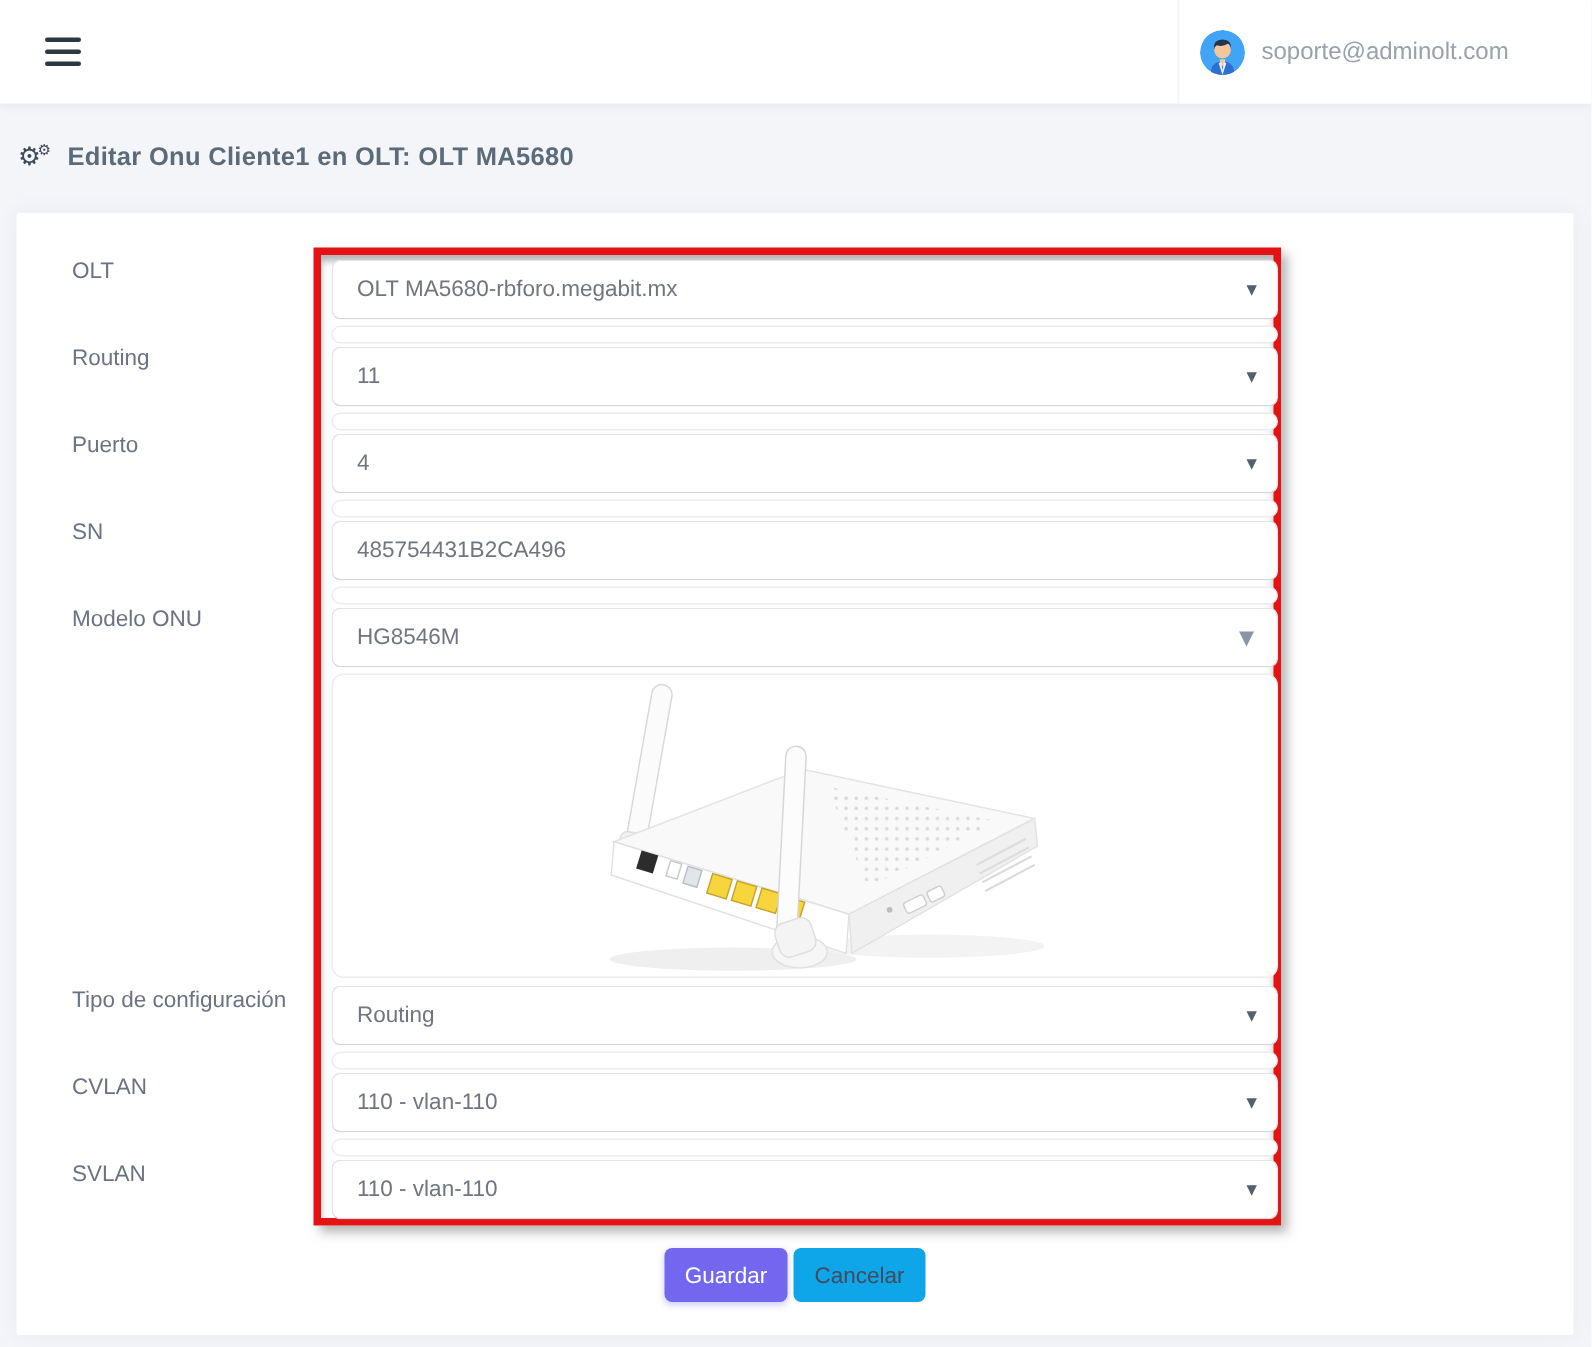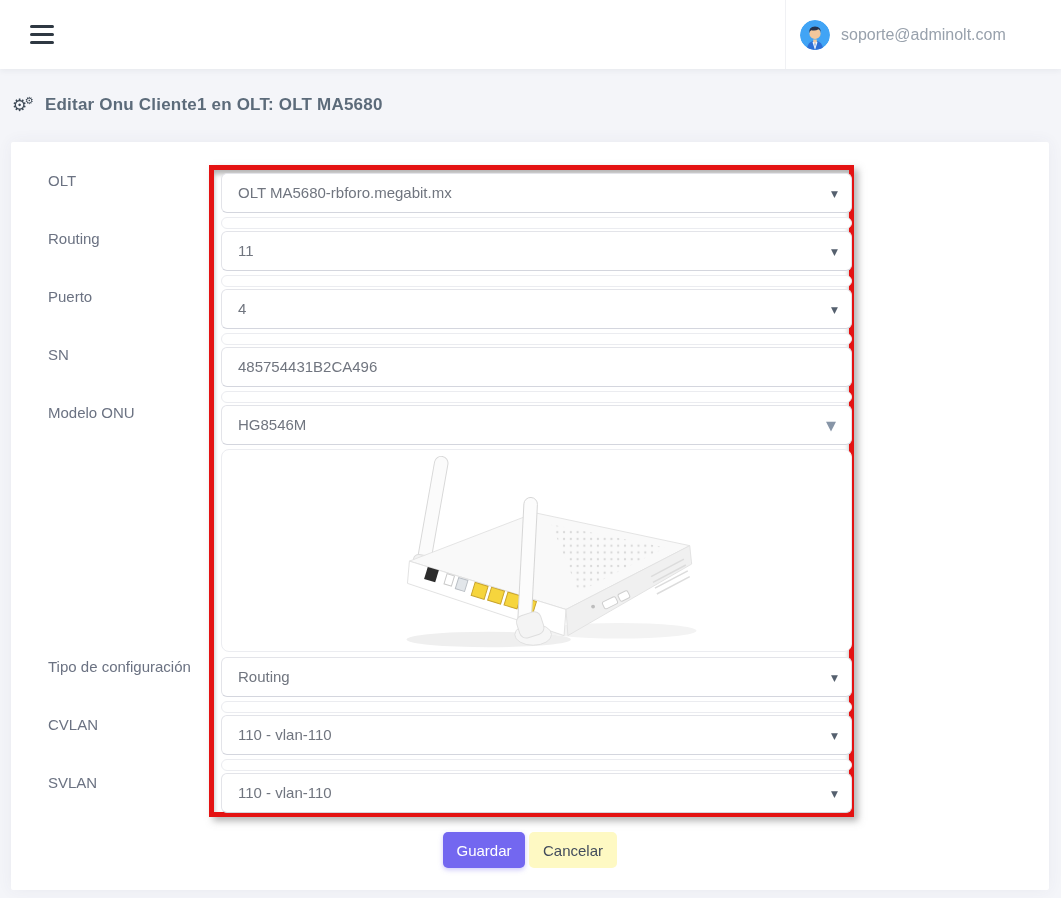--- a/index.html
+++ b/index.html
@@ -75,21 +75,21 @@
     background:#fff; border:1px solid #ecedf1; border-radius:8px;
     display:flex; align-items:center; justify-content:center;
   }
   
   .btn {
     position:absolute; top:690px; height:36px; border:none; border-radius:5px;
     font-size:15px; font-family:"Liberation Sans","DejaVu Sans",sans-serif;
     cursor:pointer; display:flex; align-items:center; justify-content:center;text-align:right;
   }
   .btn-save { left:432px; width:82px; background:#7367f0; color:#ffffff; box-shadow:0 2px 5px rgba(115,103,240,.35); }
-  .btn-cancel { left:518px; width:88px; background:#fef9c3; color:#434c5c; }
+  .btn-cancel { left:518px; width:88px; background:#0ea5e9; color:#434c5c; }
 </style>
 </head>
 <body>
 
 <div class="navbar">
   <div class="hamburger">
     <span></span>
       <span></span>
       <span></span>
   </div>

